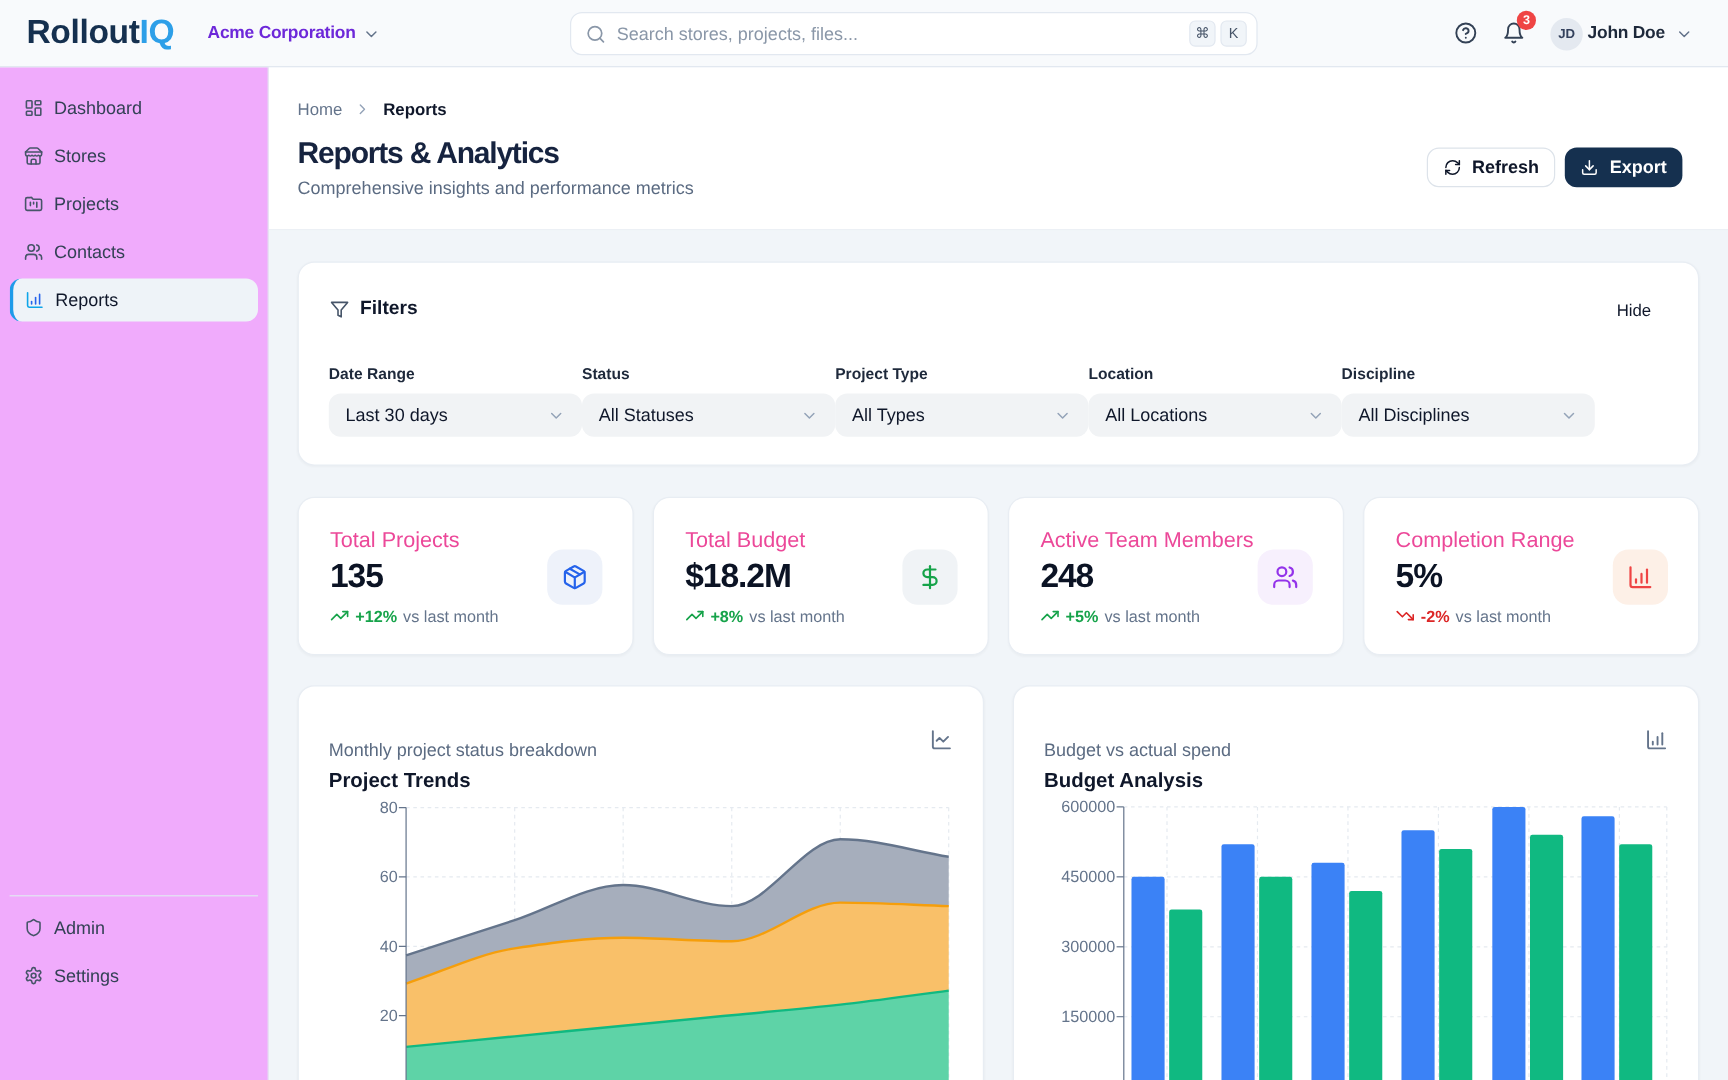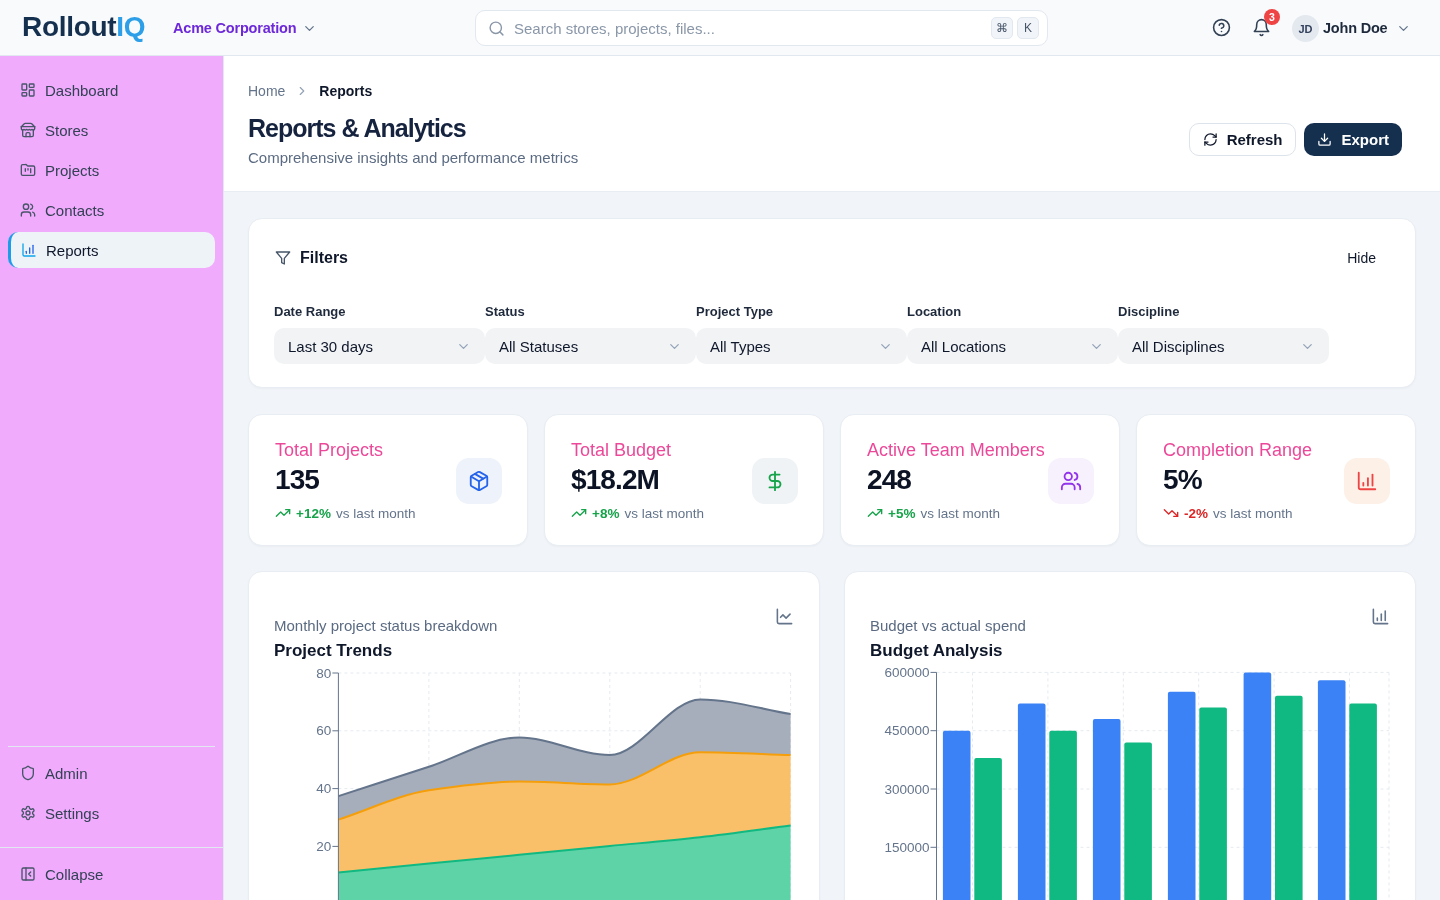--- a/index.html
+++ b/index.html
@@ -173,32 +173,20 @@
     <div class="nav-item">
         <span class="nav-ic">
           <svg width="16" height="16" viewBox="0 0 24 24" fill="none" stroke="#475569" stroke-width="2" stroke-linecap="round" stroke-linejoin="round">
             <path d="M12.22 2h-.44a2 2 0 0 0-2 2v.18a2 2 0 0 1-1 1.73l-.43.25a2 2 0 0 1-2 0l-.15-.08a2 2 0 0 0-2.73.73l-.22.38a2 2 0 0 0 .73 2.73l.15.1a2 2 0 0 1 1 1.72v.51a2 2 0 0 1-1 1.74l-.15.09a2 2 0 0 0-.73 2.73l.22.38a2 2 0 0 0 2.73.73l.15-.08a2 2 0 0 1 2 0l.43.25a2 2 0 0 1 1 1.73V20a2 2 0 0 0 2 2h.44a2 2 0 0 0 2-2v-.18a2 2 0 0 1 1-1.73l.43-.25a2 2 0 0 1 2 0l.15.08a2 2 0 0 0 2.73-.73l.22-.39a2 2 0 0 0-.73-2.73l-.15-.08a2 2 0 0 1-1-1.74v-.5a2 2 0 0 1 1-1.74l.15-.09a2 2 0 0 0 .73-2.73l-.22-.38a2 2 0 0 0-2.73-.73l-.15.08a2 2 0 0 1-2 0l-.43-.25a2 2 0 0 1-1-1.73V4a2 2 0 0 0-2-2z"></path>
             <circle cx="12" cy="12" r="3"></circle>
           </svg>
         </span>
         <span class="nav-label">Settings</span>
       </div>
   </div>
-  <div class="sb-foot">
-    <div class="nav-item">
-        <span class="nav-ic">
-          <svg width="16" height="16" viewBox="0 0 24 24" fill="none" stroke="#475569" stroke-width="2" stroke-linecap="round" stroke-linejoin="round">
-            <rect x="3" y="3" width="18" height="18" rx="2"></rect>
-            <path d="M9 3v18"></path>
-            <path d="m16 15-3-3 3-3"></path>
-          </svg>
-        </span>
-        <span class="nav-label">Collapse</span>
-      </div>
-  </div>
 </div>
 
 <div class="header">
   <div class="crumbs">Home <span class="sep">
         <svg width="14" height="14" viewBox="0 0 24 24" fill="none" stroke="#94a3b8" stroke-width="2" stroke-linecap="round" stroke-linejoin="round">
           <path d="m9 18 6-6-6-6"></path>
         </svg>
       </span> <span class="cur">Reports</span></div>
   <div class="h1">Reports &amp; Analytics</div>
   <div class="sub">Comprehensive insights and performance metrics</div>

